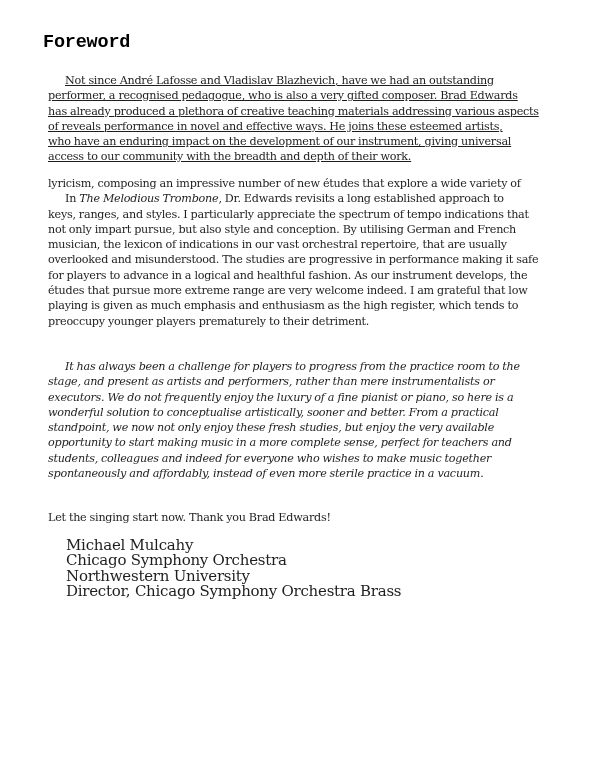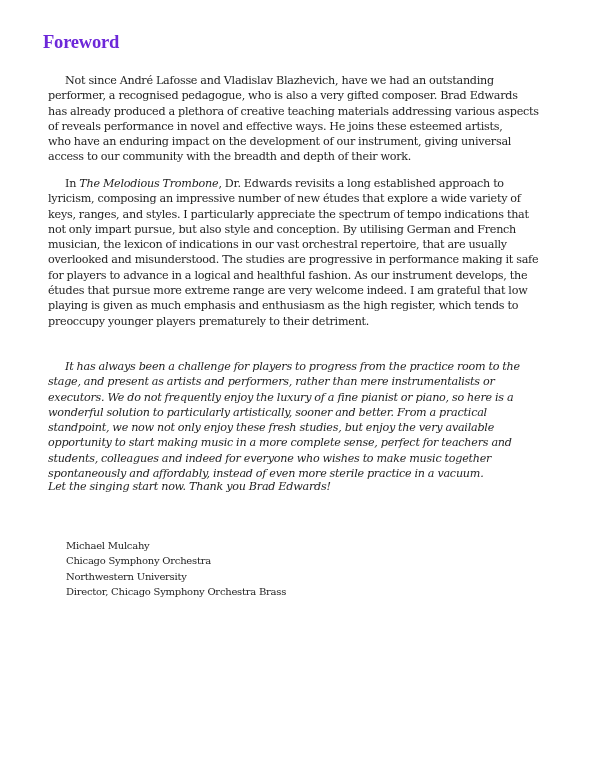--- a/index.html
+++ b/index.html
@@ -19,50 +19,50 @@
       position: absolute;
       left: 0; top: 0;
       width: 600px;
       height: 776px;
     }
     .title {
       position: absolute;
       left: 43px;
       top: 32px;
       margin: 0;
-      font-family: Liberation Serif, serif;
+      font-family: Liberation Mono, monospace;
       font-weight: bold;
       font-size: 18.5px;
       letter-spacing: -0.2px;
-      color: #6d28d9;
+      color: #000000;
     }
     .para {
       position: absolute;
       left: 48px;
       width: 540px;
       margin: 0;
       font-size: 11.2px;
       line-height: 15.3px;
       letter-spacing: -0.25px;
       word-spacing: -0.2px;
       white-space: nowrap;
     }
     .para .line { display: block; }
     .para .line.indent { padding-left: 17px; }
     .para em { font-style: italic; }
-    #p1 { top: 73px; }
+    #p1 { top: 73px; text-decoration: underline; }
     #p2 { top: 176px; }
     #p3 { top: 359px; font-style: italic; }
-    #p4 { top: 479px; font-style: italic; }
+    #p4 { top: 510px; }
     .signature {
       position: absolute;
       left: 66px;
       top: 538px;
       margin: 0;
-      font-size: 10px;
+      font-size: 15px;
       line-height: 15.3px;
       letter-spacing: -0.25px;
       white-space: nowrap;
     }
     .signature .line { display: block; }
   </style>
 </head>
 <body>
 
 <div class="page">
@@ -71,37 +71,37 @@
   <p class="para" id="p1">
     <span class="line indent">Not since André Lafosse and Vladislav Blazhevich, have we had an outstanding</span>
     <span class="line">performer, a recognised pedagogue, who is also a very gifted composer. Brad Edwards</span>
     <span class="line">has already produced a plethora of creative teaching materials addressing various aspects</span>
     <span class="line">of reveals performance in novel and effective ways. He joins these esteemed artists,</span>
     <span class="line">who have an enduring impact on the development of our instrument, giving universal</span>
     <span class="line">access to our community with the breadth and depth of their work.</span>
   </p>
 
   <p class="para" id="p2">
+    <span class="line">lyricism, composing an impressive number of new études that explore a wide variety of</span>
     <span class="line indent"><span>In </span><em>The Melodious Trombone</em><span>, Dr. Edwards revisits a long established approach to</span></span>
-    <span class="line">lyricism, composing an impressive number of new études that explore a wide variety of</span>
     <span class="line">keys, ranges, and styles. I particularly appreciate the spectrum of tempo indications that</span>
     <span class="line">not only impart pursue, but also style and conception. By utilising German and French</span>
     <span class="line">musician, the lexicon of indications in our vast orchestral repertoire, that are usually</span>
     <span class="line">overlooked and misunderstood. The studies are progressive in performance making it safe</span>
     <span class="line">for players to advance in a logical and healthful fashion. As our instrument develops, the</span>
     <span class="line">études that pursue more extreme range are very welcome indeed. I am grateful that low</span>
     <span class="line">playing is given as much emphasis and enthusiasm as the high register, which tends to</span>
     <span class="line">preoccupy younger players prematurely to their detriment.</span>
   </p>
 
   <p class="para" id="p3">
     <span class="line indent">It has always been a challenge for players to progress from the practice room to the</span>
     <span class="line">stage, and present as artists and performers, rather than mere instrumentalists or</span>
     <span class="line">executors. We do not frequently enjoy the luxury of a fine pianist or piano, so here is a</span>
-    <span class="line">wonderful solution to particularly artistically, sooner and better. From a practical</span>
+    <span class="line">wonderful solution to conceptualise artistically, sooner and better. From a practical</span>
     <span class="line">standpoint, we now not only enjoy these fresh studies, but enjoy the very available</span>
     <span class="line">opportunity to start making music in a more complete sense, perfect for teachers and</span>
     <span class="line">students, colleagues and indeed for everyone who wishes to make music together</span>
     <span class="line">spontaneously and affordably, instead of even more sterile practice in a vacuum.</span>
   </p>
 
   <p class="para" id="p4">
     <span class="line">Let the singing start now. Thank you Brad Edwards!</span>
   </p>
 

